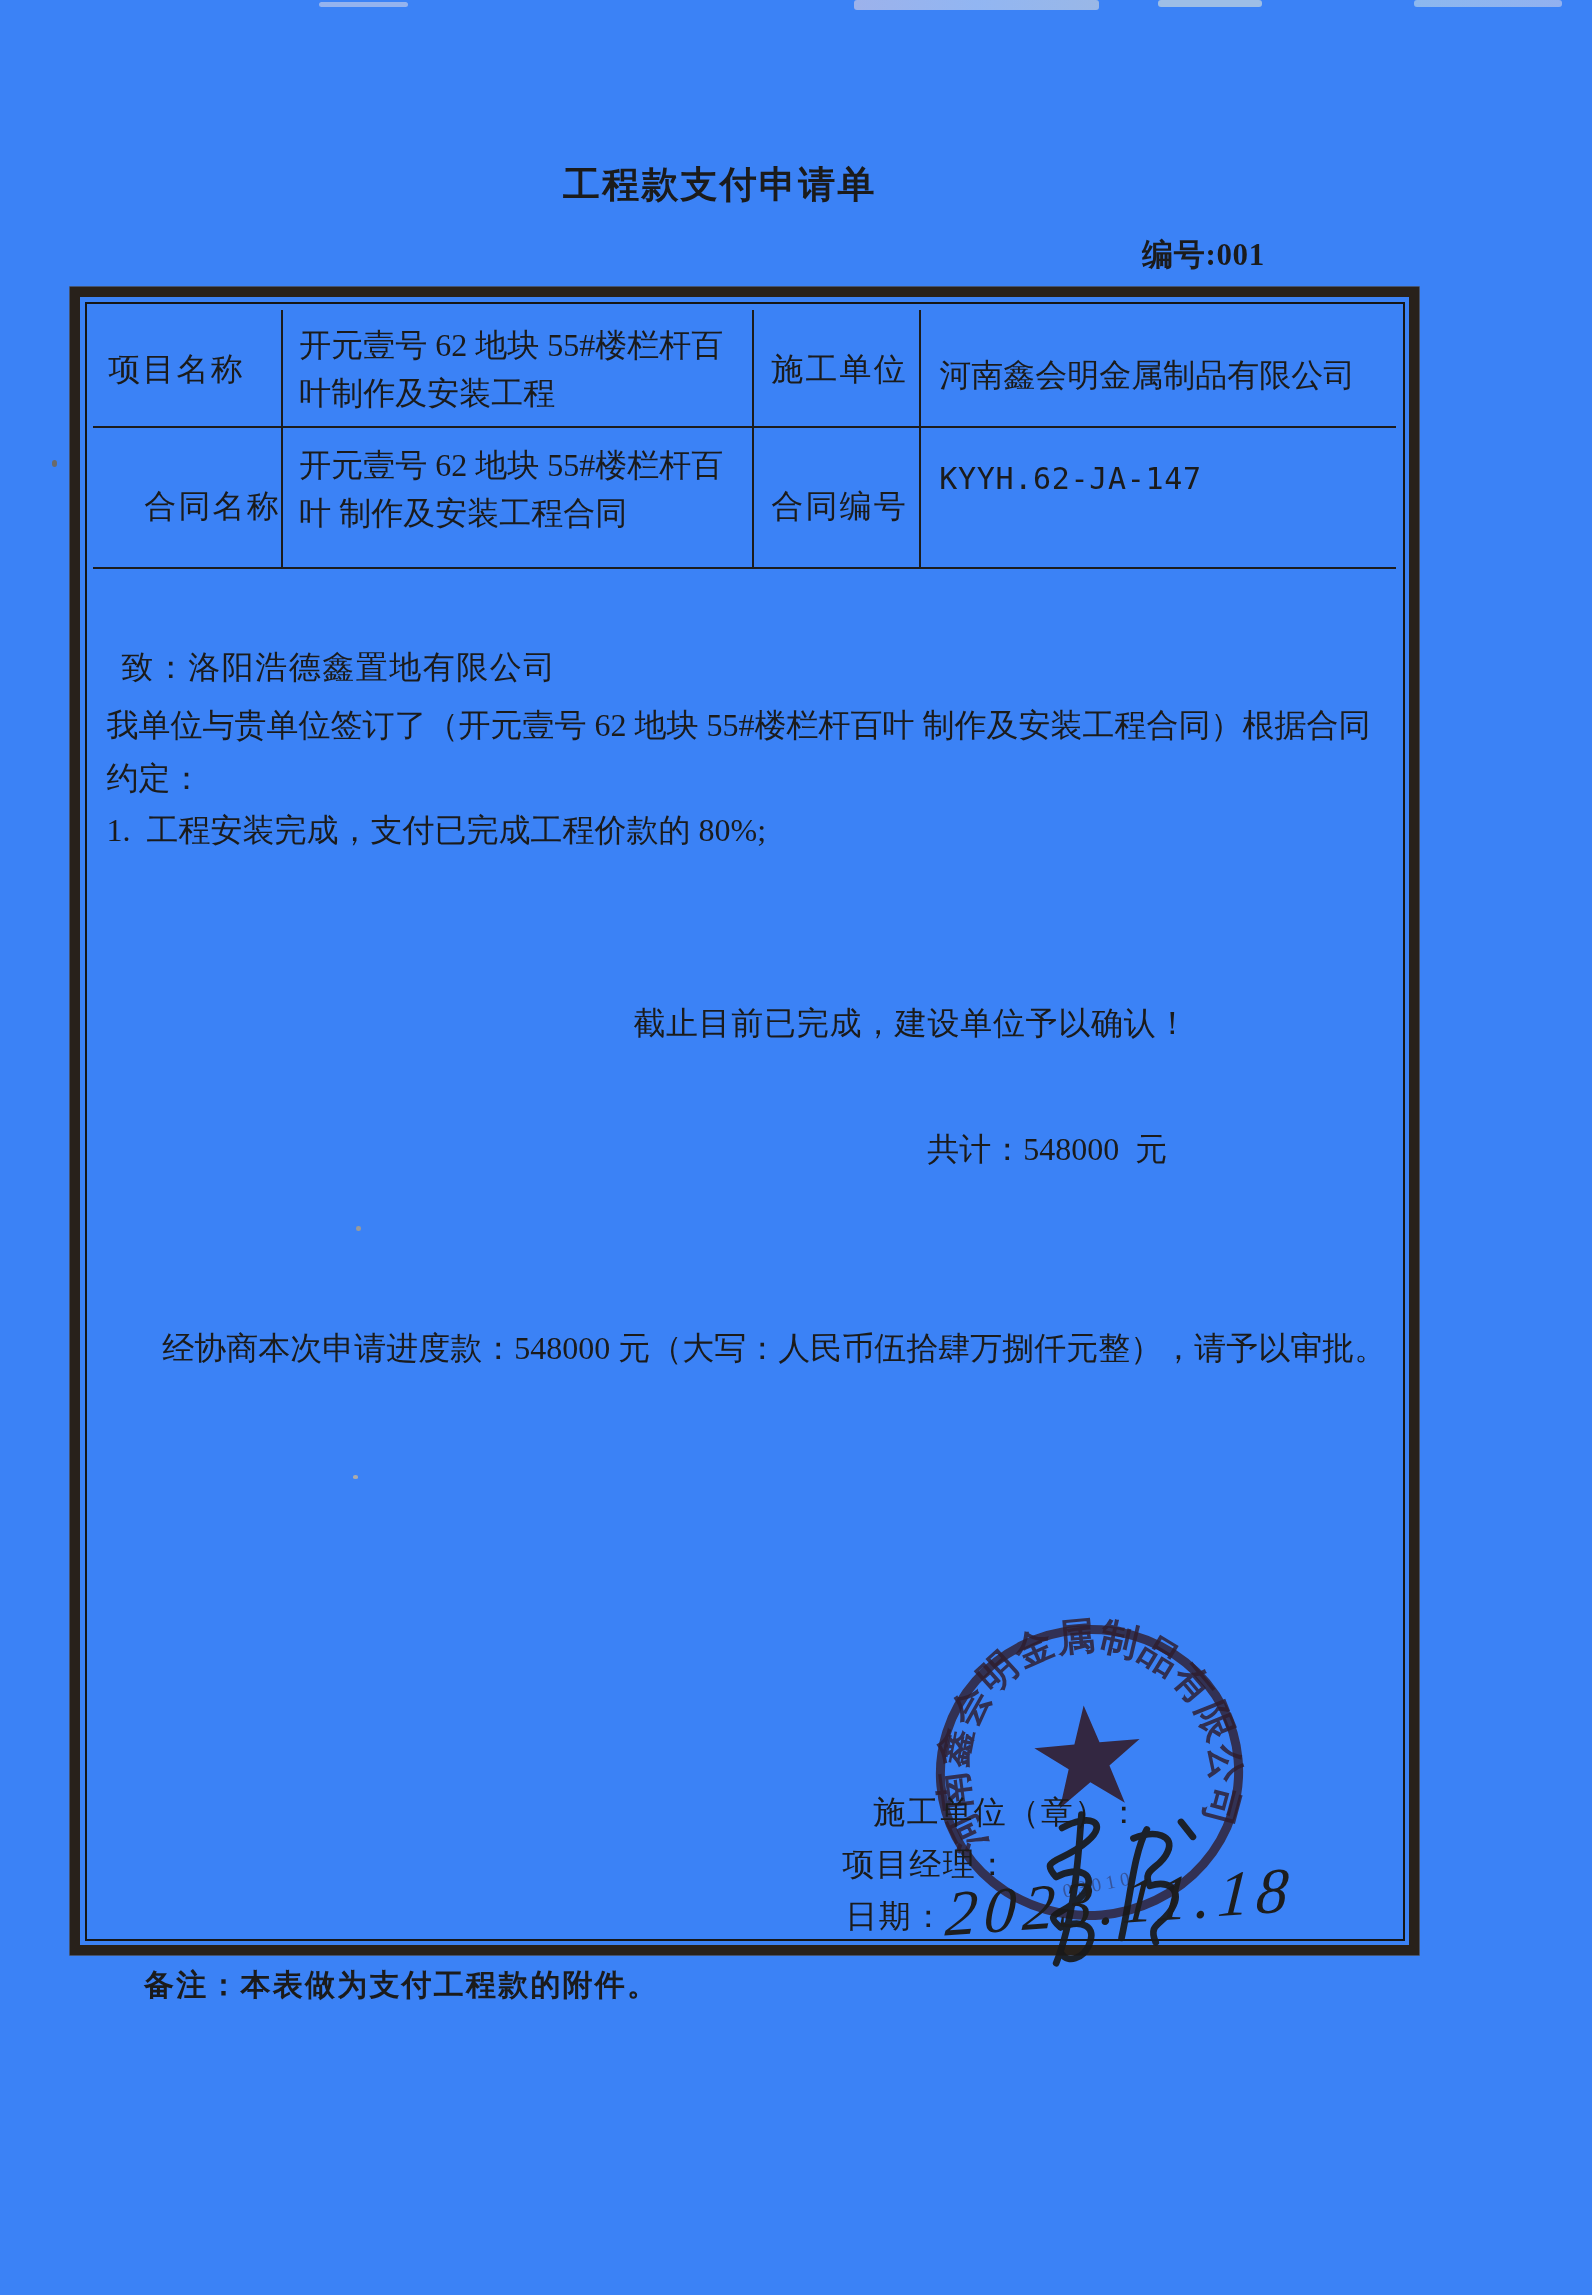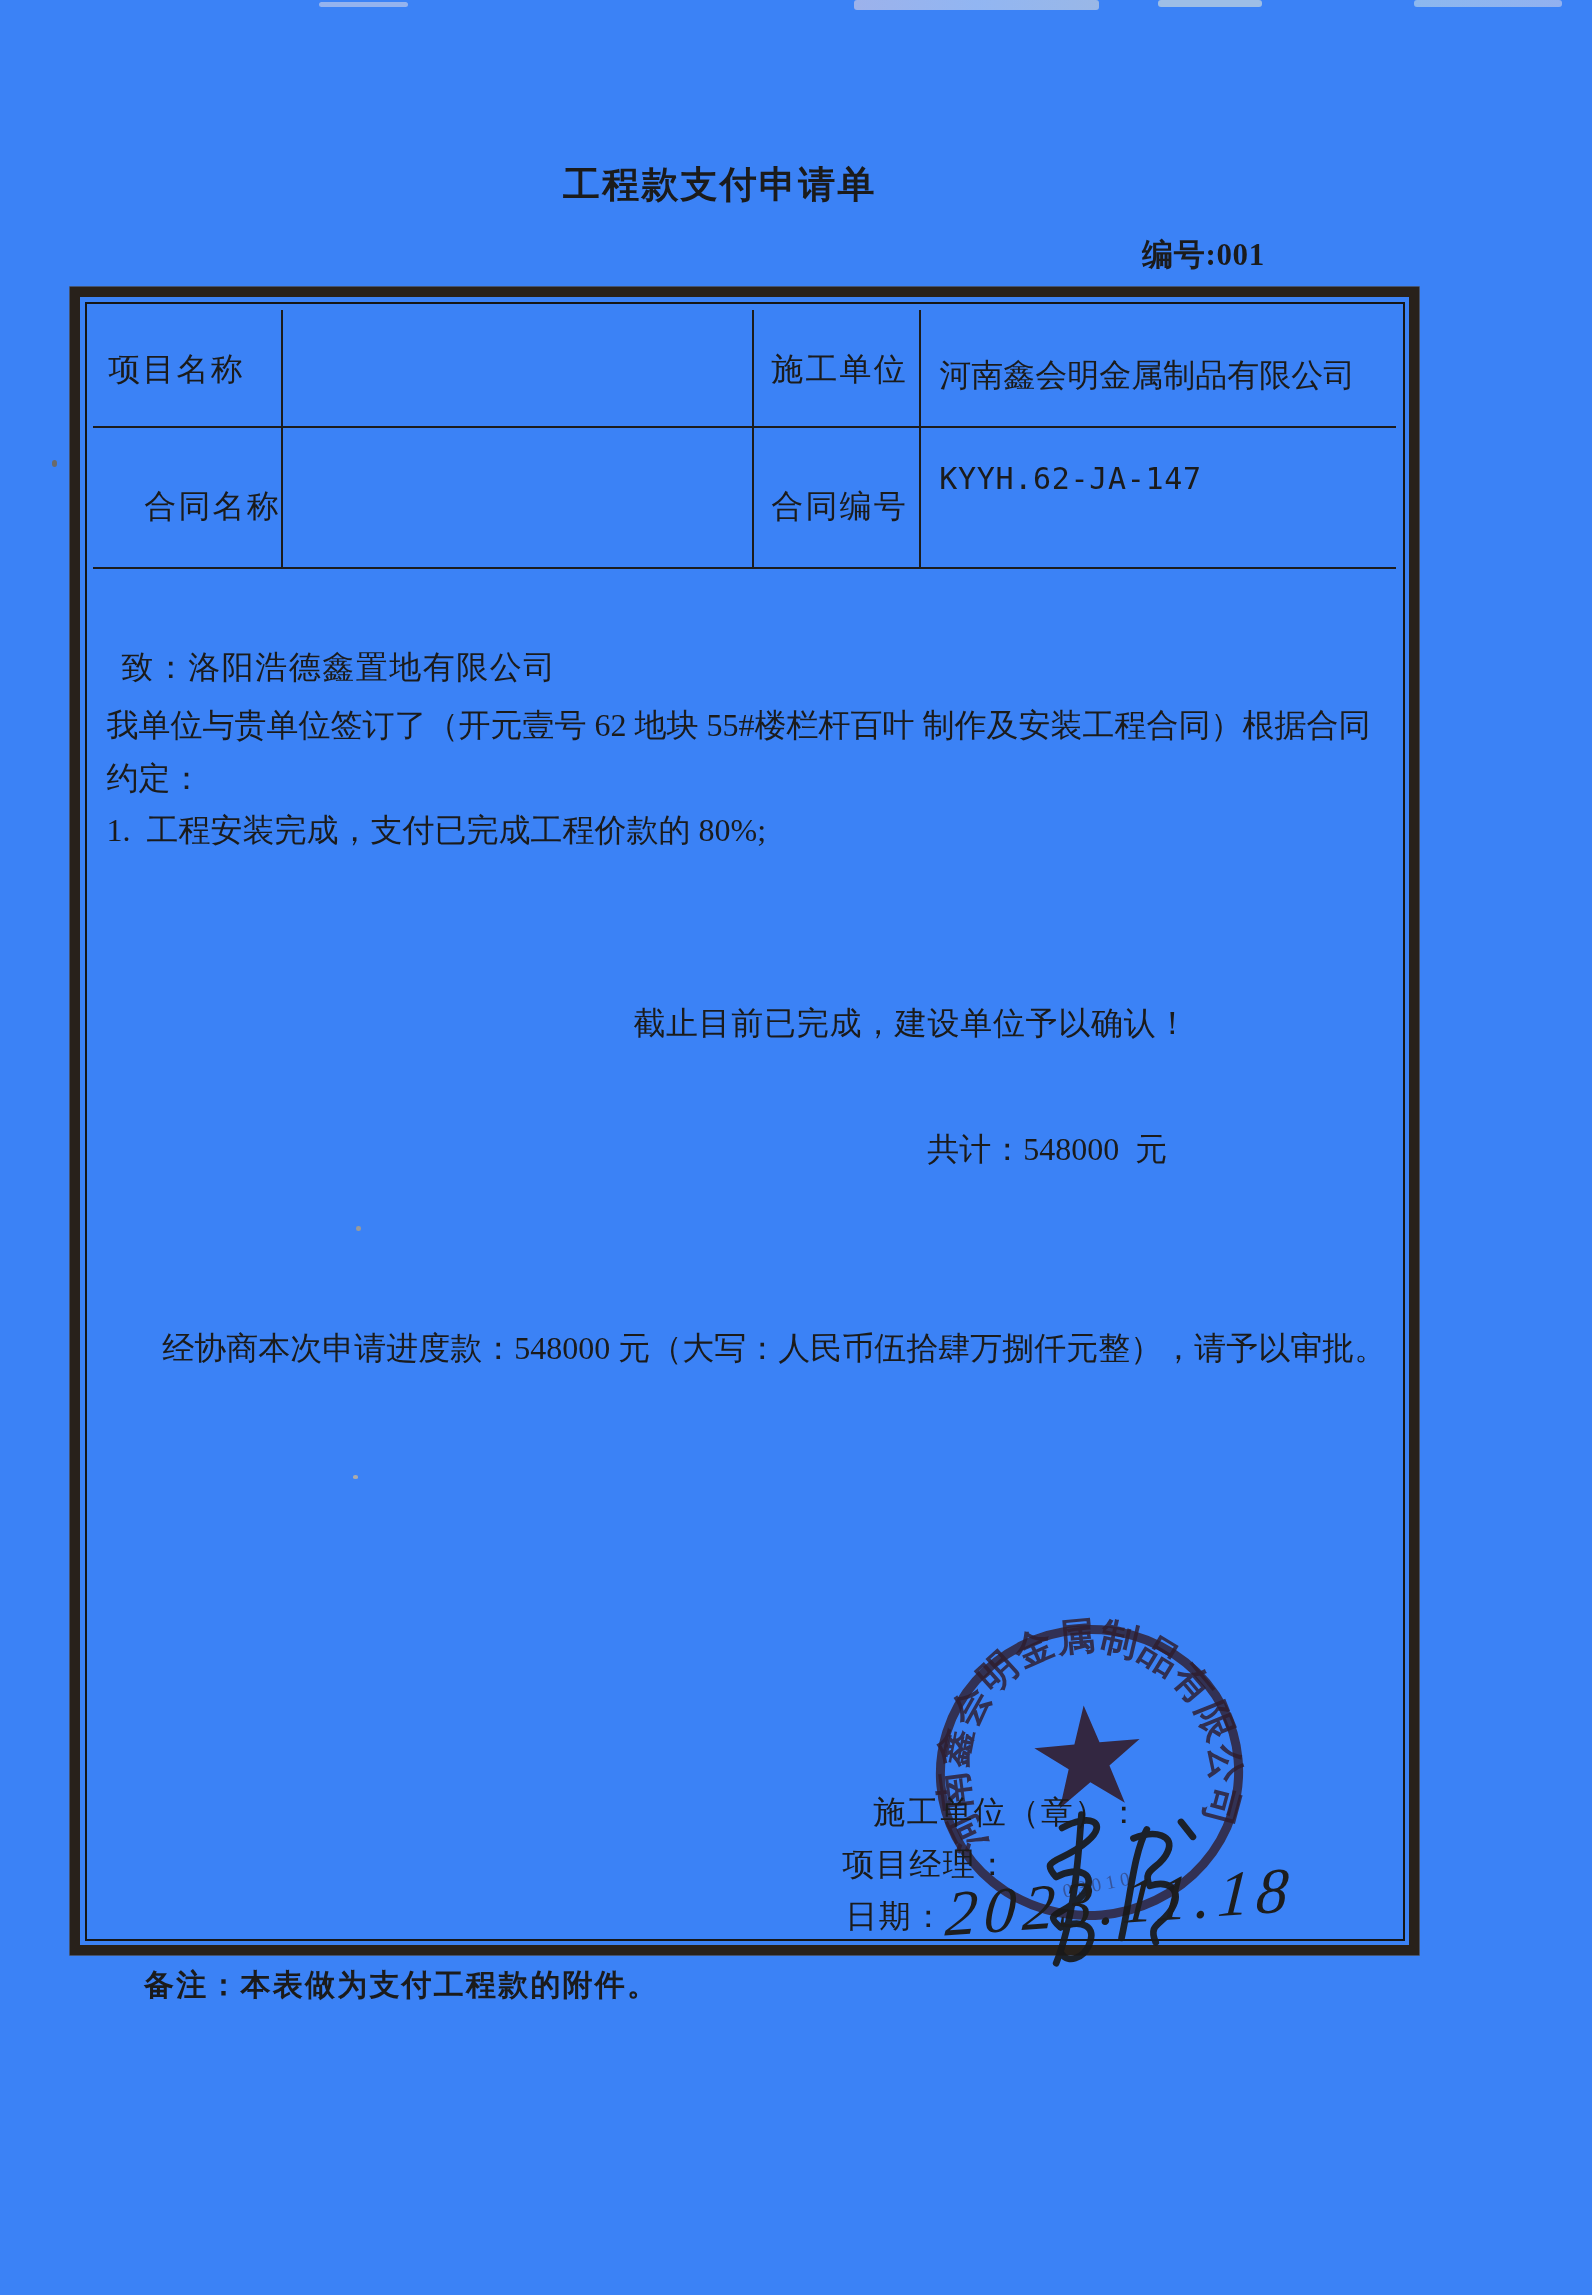--- a/index.html
+++ b/index.html
@@ -83,24 +83,26 @@
     <div class="table-frame-inner">
       <div class="table-content">
 
         <div class="gridline gl-h" style="top:116px;"></div>
         <div class="gridline gl-h" style="top:257px;"></div>
         <div class="gridline gl-v" style="left:188px;"></div>
         <div class="gridline gl-v" style="left:659px;"></div>
         <div class="gridline gl-v" style="left:826px;"></div>
 
         <div class="txt cell-label" style="left:15px;top:43px;">项目名称</div>
+        <div class="txt cell-value" style="left:206px;top:10.4px;width:445px;">开元壹号 62 地块 55#楼栏杆百叶制作及安装工程</div>
         <div class="txt cell-label" style="left:678px;top:43px;">施工单位</div>
         <div class="txt cell-value" style="left:846px;top:41px;width:475px;">河南鑫会明金属制品有限公司</div>
 
         <div class="txt cell-label" style="left:15px;top:180px;margin-left:36px;">合同名称</div>
+        <div class="txt cell-value" style="left:206px;top:131px;width:445px;">开元壹号 62 地块 55#楼栏杆百叶 制作及安装工程合同</div>
         <div class="txt cell-label" style="left:678px;top:180px;">合同编号</div>
         <div class="txt cell-value mono" style="left:846px;top:146px;">KYYH.62-JA-147</div>
 
         <div class="txt body-text bold" style="left:28px;top:341px;letter-spacing:1.5px;">致：洛阳浩德鑫置地有限公司</div>
         <div class="txt body-text" style="left:13.4px;top:399px;width:1292px;">我单位与贵单位签订了（开元壹号 62 地块 55#楼栏杆百叶 制作及安装工程合同）根据合同</div>
         <div class="txt body-text" style="left:13.4px;top:452px;">约定：</div>
         <div class="txt body-text" style="left:13.4px;top:504px;">1.  工程安装完成，支付已完成工程价款的 80%;</div>
 
         <div class="txt body-text" style="left:540px;top:697px;letter-spacing:0.7px;">截止目前已完成，建设单位予以确认！</div>
         <div class="txt body-text" style="left:834px;top:823px;">共计：548000  元</div>

